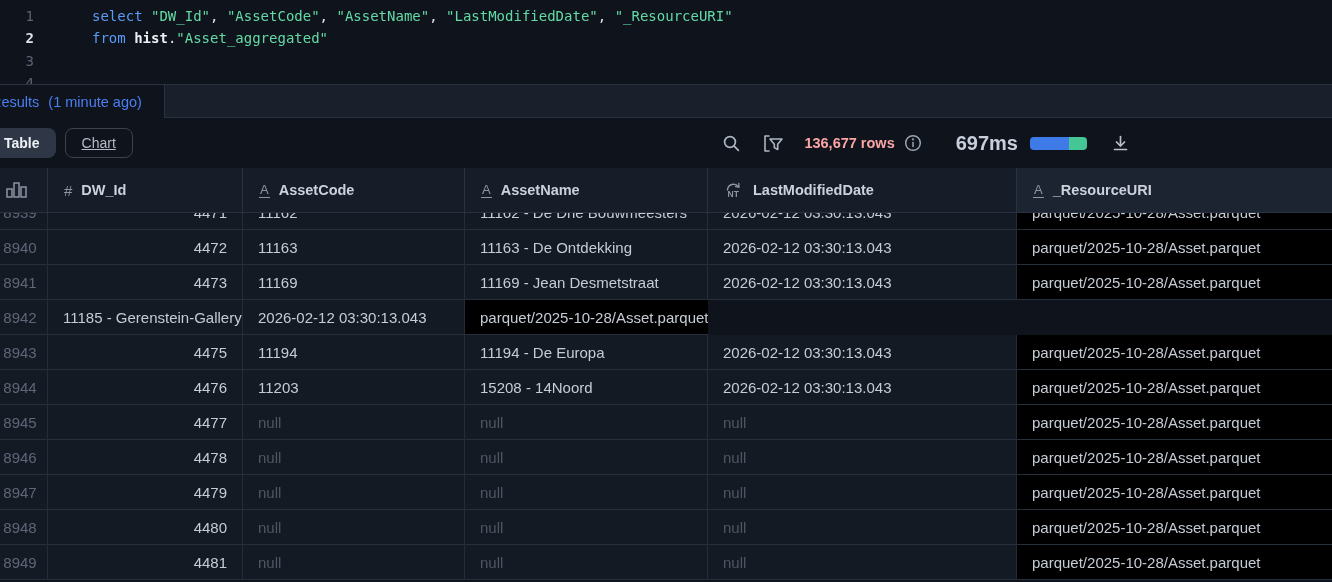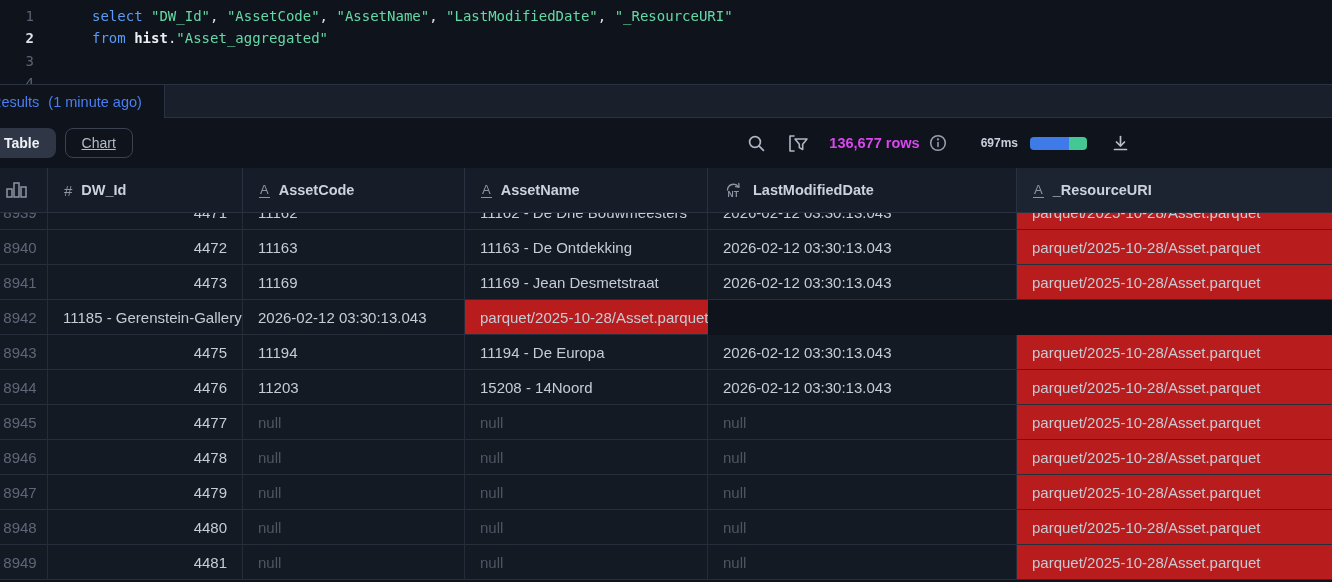--- a/index.html
+++ b/index.html
@@ -30,23 +30,23 @@
 
   
   .toolbar { position:absolute; top:118px; left:0; width:1124px; height:50px; background:#0f141c;
              display:flex; align-items:center; }
   .pill { height:30px; border-radius:8px; display:flex; align-items:center; justify-content:center;
           font-size:14px; padding:0 16px; cursor:pointer; }
   .pill-table { background:#2f3747; color:#eef1f6; font-weight:bold; margin-left:-12px; }
   .pill-chart { background:transparent; border:1px solid #3a4250; color:#b4bbc7; margin-left:9px;text-decoration:underline; }
   .toolbar-right { margin-left:auto; display:flex; align-items:center; }
   .tb-icon { color:#aeb6c3; display:flex; align-items:center; }
-  .rows-count { color:#d946ef; font-weight:bold; font-size:14.5px; margin-left:20px; }
+  .rows-count { color:#fca5a5; font-weight:bold; font-size:14.5px; margin-left:20px; }
   .info-icon { margin-left:9px; color:#9aa3b1; }
-  .duration { color:#c8cedb; font-weight:bold; font-size:12px; margin-left:34px; }
+  .duration { color:#c8cedb; font-weight:bold; font-size:20px; margin-left:34px; }
   .progress { width:57px; height:13px; border-radius:4px; overflow:hidden; display:flex; margin-left:12px; }
   .progress .p-blue { background:#3e7ae8; }
   .progress .p-green { background:#44c795; }
   .dl-icon { margin-left:24px; margin-right:-6px; color:#b9c0cc; }
   .search-icon-wrap { margin-left:0; }
   .filter-icon-wrap { margin-left:22px; }
 
   
   .grid { position:absolute; top:168px; left:0; width:1332px; height:414px; overflow:hidden; }
   .gcols { display:grid; grid-template-columns:48px 195px 222px 243px 309px 1fr; }
@@ -58,21 +58,21 @@
   .th .h-icon { margin-right:9px; color:#8d95a4; font-weight:normal; display:flex; align-items:center; }
   .icon-text-a { font-size:13px; color:#8d95a4; border-bottom:1.5px solid #8d95a4; line-height:13px; padding:0 1px 1px 1px; }
   .icon-hash { font-size:15px; color:#8d95a4; }
   .th-stats { padding-left:4px; }
 
   .tbody { position:absolute; top:27px; left:0; width:1332px; z-index:1; }
   .tr { height:35px; }
   .td { background:#141a24; border-right:1px solid #242b39; border-bottom:1px solid #272e3c;
         display:flex; align-items:center; font-size:15px; color:#c6ccd6; overflow:hidden;
         white-space:nowrap; height:35px; }
-  .td:last-child { background:#b91c1c; border-right:none; }
+  .td:last-child { background:#000000; border-right:none; }
   .td-rownum { justify-content:center; padding-right:11px; color:#5e6678; }
   .td-rownum span { margin-right:-4px; }
   .td-num { justify-content:flex-end; padding-right:15px; }
   .td-text { padding-left:15px; }
   .td .null { color:#4e5663; }
 </style>
 </head>
 <body>
 
 <div class="app">

